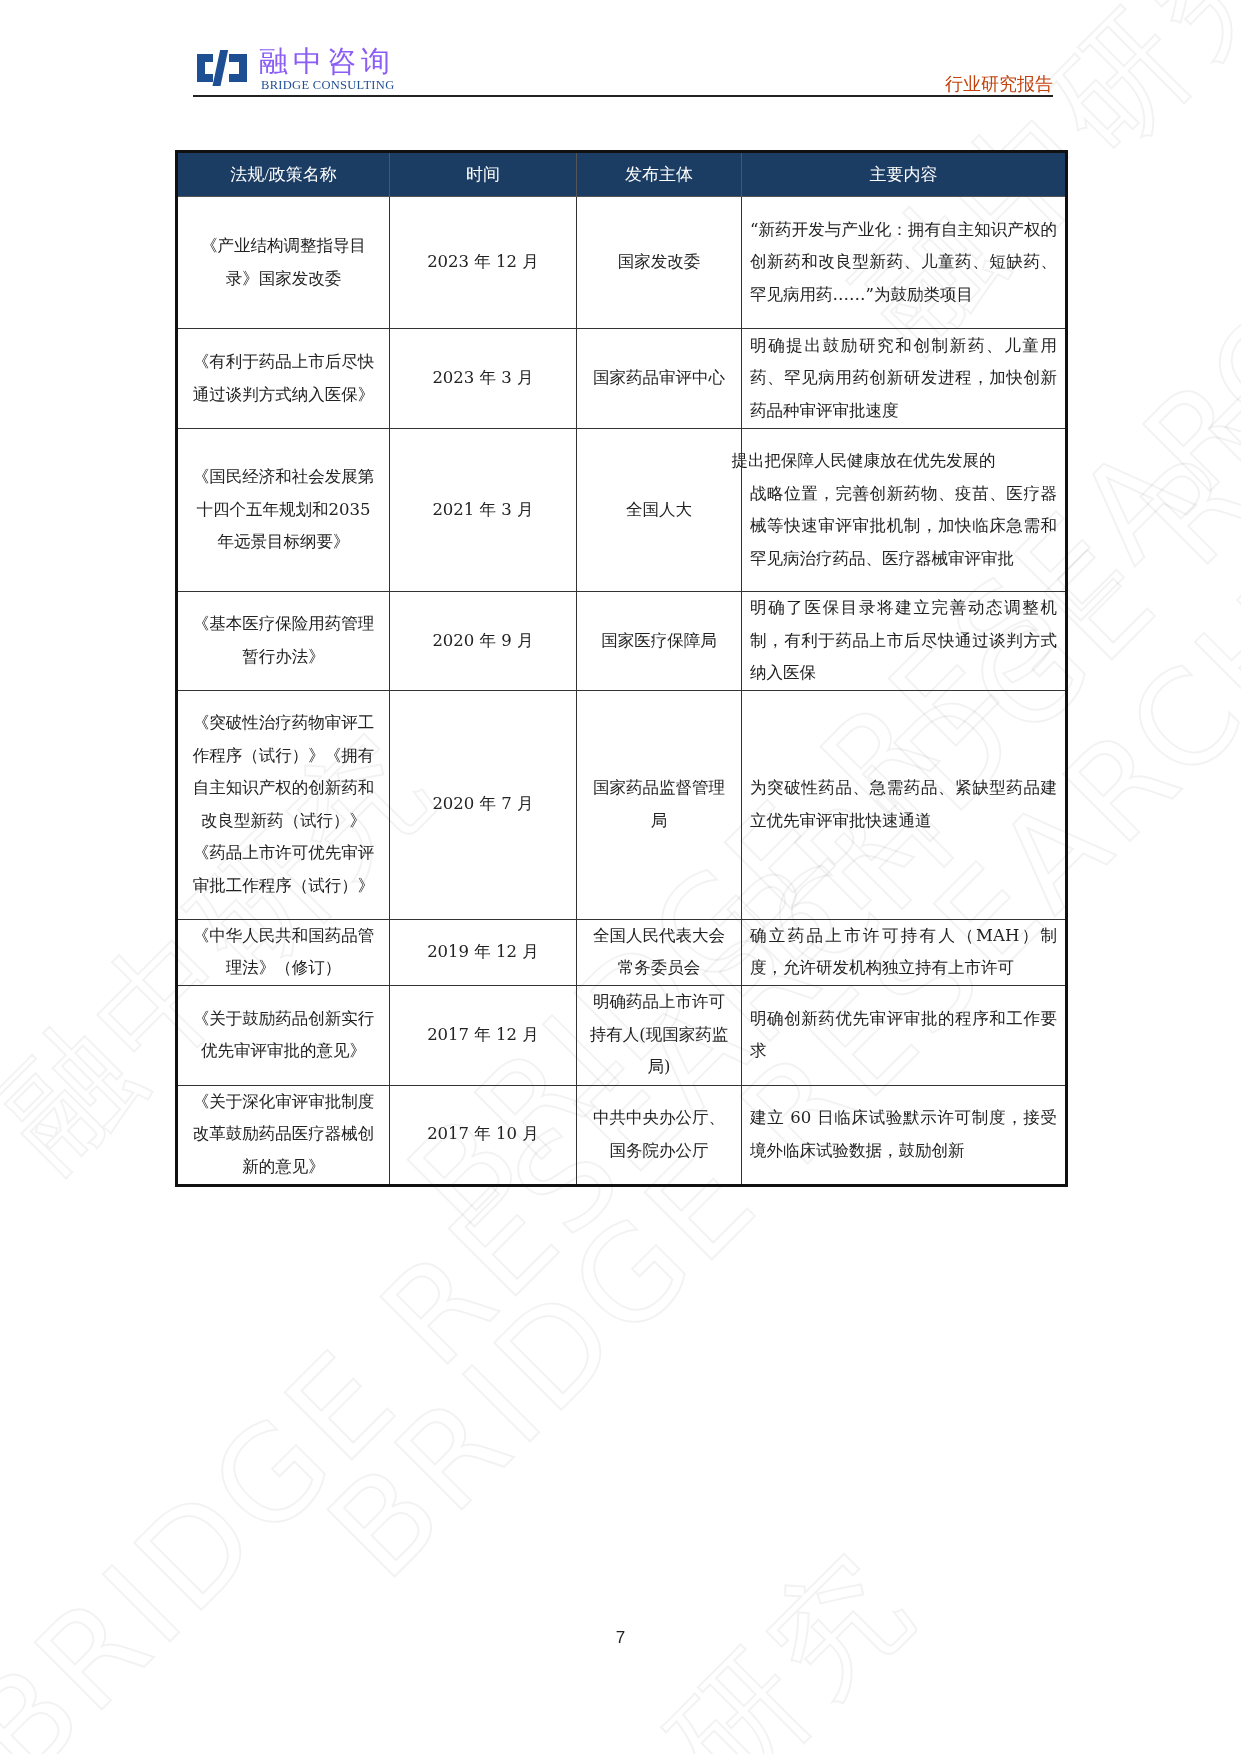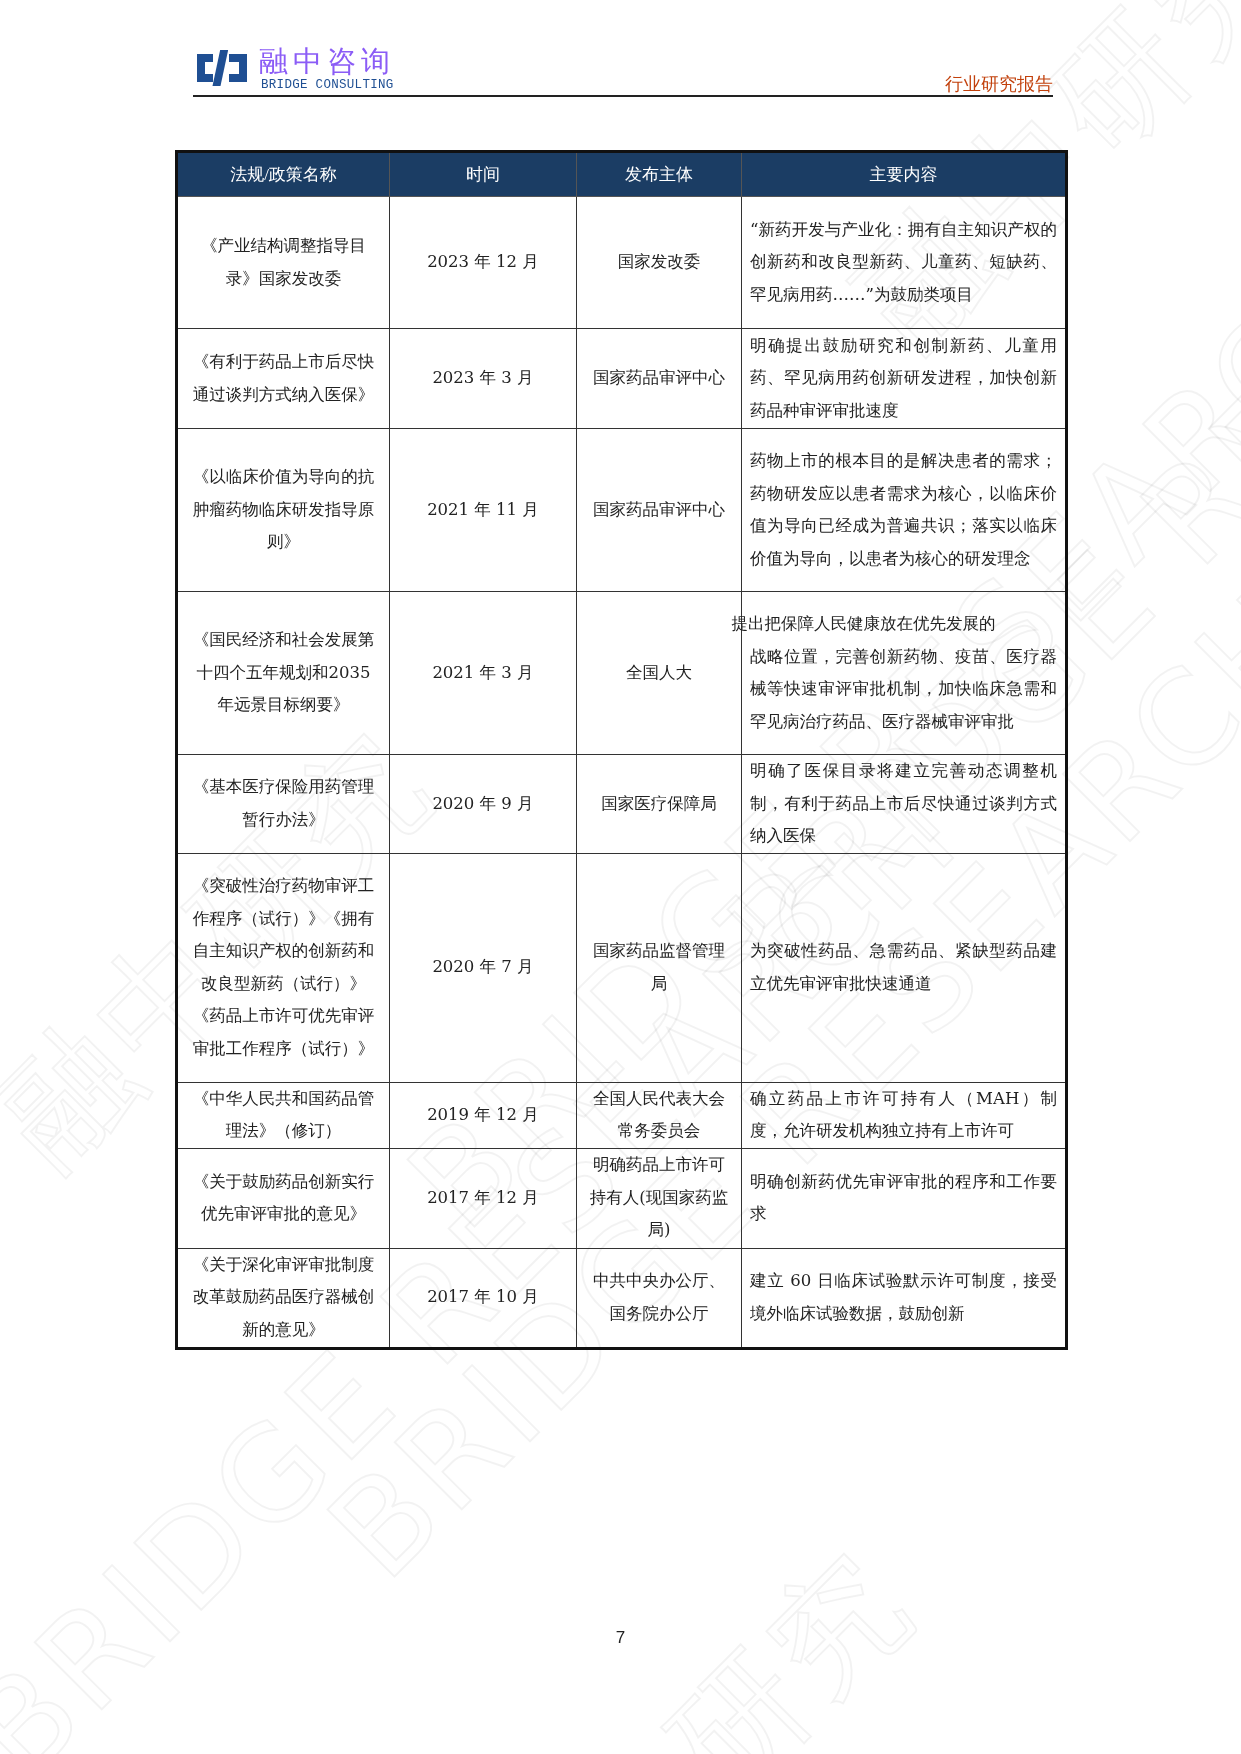--- a/index.html
+++ b/index.html
@@ -14,21 +14,21 @@
     transform: rotate(-45deg); transform-origin: left top; letter-spacing: 6px;
     -webkit-text-stroke: 2px rgba(0,0,0,0.05); color: transparent;
   }
   .header { position: absolute; left: 193px; top: 40px; width: 860px; height: 60px; z-index: 2; }
   .logo-mark { position: absolute; left: 0; top: 6px; width: 58px; height: 44px; }
   .logo-cn {
     position: absolute; left: 66px; top: 2px; font-family: "DejaVu Sans", "Liberation Sans", sans-serif;
     font-weight: normal; font-size: 29px; color: #8b5cf6; letter-spacing: 5px;
   }
   .logo-en {
-    position: absolute; left: 68px; top: 38px; font-family: Liberation Mono, monospace;
+    position: absolute; left: 68px; top: 38px; font-family: Liberation Serif, serif;
     font-size: 12.5px; color: #1f4f93; letter-spacing: 0.3px;
   }
   .report-type {
     position: absolute; right: 0; top: 32px; font-family: "DejaVu Sans", "Liberation Sans", sans-serif;
     font-size: 18px; color: #c2410c;
   }
   .header-rule { position: absolute; left: 193px; top: 95px; width: 860px; height: 2px; background: #222; z-index: 2; }
 
   table.policy {
     position: absolute; left: 175px; top: 150px; width: 890px; border-collapse: collapse;
@@ -97,26 +97,20 @@
       <td class="c-issuer">国家发改委</td>
       <td class="c-content">“新药开发与产业化：拥有自主知识产权的创新药和改良型新药、儿童药、短缺药、罕见病用药……”为鼓励类项目</td>
     </tr>
     <tr style="height:100px">
       <td class="c-name">《有利于药品上市后尽快通过谈判方式纳入医保》</td>
       <td class="c-date">2023 年 3 月</td>
       <td class="c-issuer">国家药品审评中心</td>
       <td class="c-content">明确提出鼓励研究和创制新药、儿童用药、罕见病用药创新研发进程，加快创新药品种审评审批速度</td>
     </tr>
     <tr style="height:163px">
-      <td class="c-name">《以临床价值为导向的抗肿瘤药物临床研发指导原则》</td>
-      <td class="c-date">2021 年 11 月</td>
-      <td class="c-issuer">国家药品审评中心</td>
-      <td class="c-content">药物上市的根本目的是解决患者的需求；药物研发应以患者需求为核心，以临床价值为导向已经成为普遍共识；落实以临床价值为导向，以患者为核心的研发理念</td>
-    </tr>
-    <tr style="height:163px">
       <td class="c-name">《国民经济和社会发展第十四个五年规划和2035 年远景目标纲要》</td>
       <td class="c-date">2021 年 3 月</td>
       <td class="c-issuer">全国人大</td>
       <td class="c-content overflow">
         <span class="first-line">提出把保障人民健康放在优先发展的</span>
         <span>战略位置，完善创新药物、疫苗、医疗器械等快速审评审批机制，加快临床急需和罕见病治疗药品、医疗器械审评审批</span>
       </td>
     </tr>
     <tr style="height:97px">
       <td class="c-name">《基本医疗保险用药管理暂行办法》</td>

